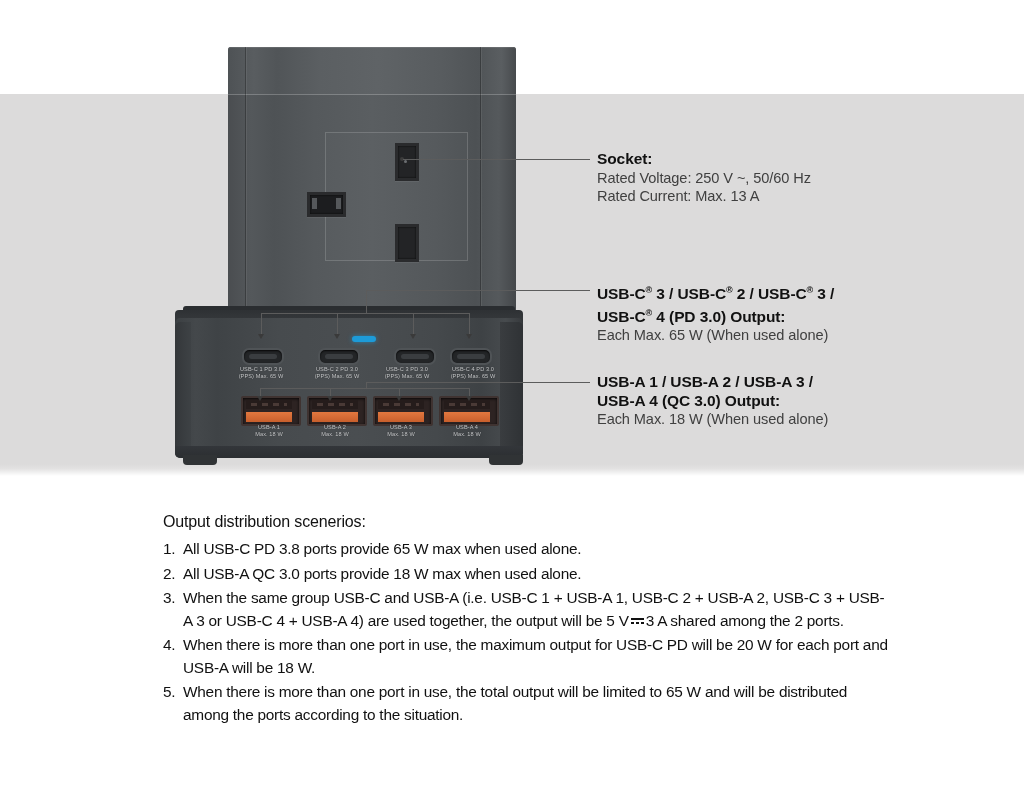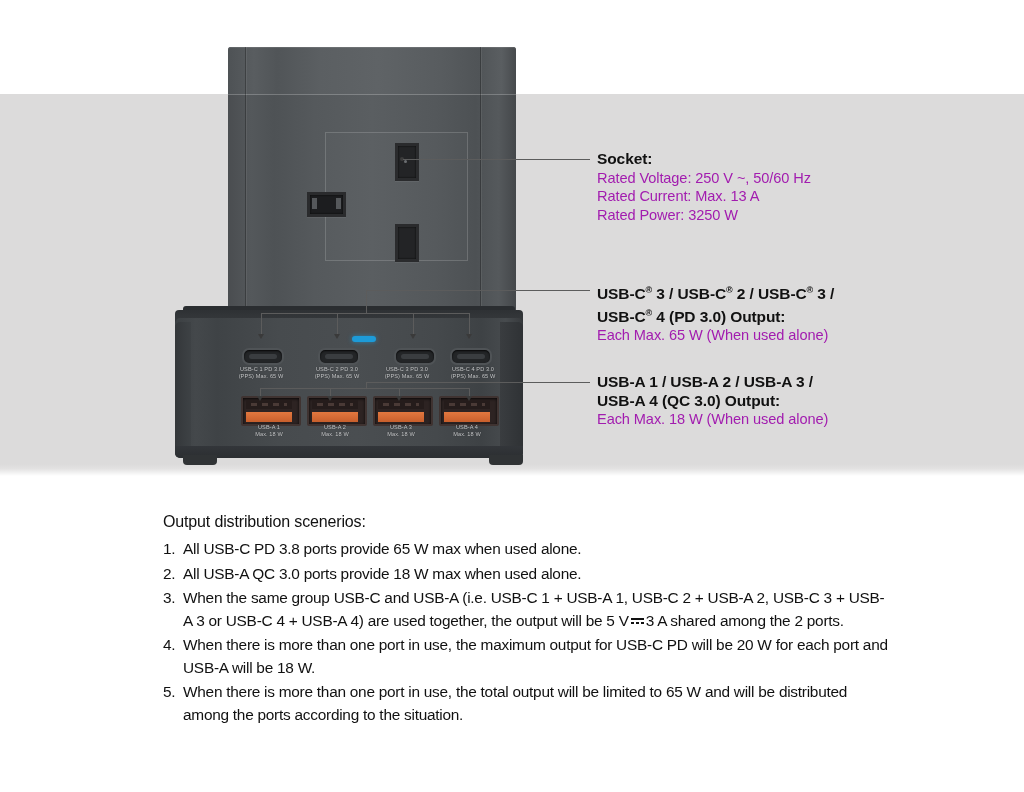--- a/index.html
+++ b/index.html
@@ -179,21 +179,21 @@
     position:absolute;width:4px;height:4px;border-radius:50%;background:#3c3c3c;
   }
 
   
   .callout{position:absolute;}
   .callout h3{
     margin:0;font-size:15.5px;font-weight:bold;line-height:18.5px;
     color:#111;letter-spacing:-.1px;
   }
   .callout p{
-    margin:0;font-size:14.6px;line-height:18.5px;color:#a21caf;
+    margin:0;font-size:14.6px;line-height:18.5px;color:#404040;
     letter-spacing:-.1px;
   }
   .callout sup{font-size:9px;vertical-align:super;}
 
   
   .scenarios{position:absolute;left:163px;top:513px;width:730px;}
   .sc-title{
     font-size:16px;font-weight:normal;color:#111;margin-bottom:7px;letter-spacing:-.15px;
   }
   .sc-item{
@@ -348,21 +348,20 @@
     <div class="ln v" style="left:469px;top:388px;height:10px"></div>
     <div class="arrow-down" style="left:466px;top:396px"></div>
     <div class="ln v" style="left:366px;top:382px;height:7px"></div>
     <div class="ln h" style="left:366px;top:382px;width:224px"></div>
   </div>
 
   <div class="callout" style="left:597px;top:150px">
     <h3>Socket:</h3>
     <p>Rated Voltage: 250 V ~, 50/60 Hz</p>
     <p>Rated Current: Max. 13 A</p>
-    <p>Rated Power: 3250 W</p>
   </div>
 
   <div class="callout" style="left:597px;top:281px">
     <h3><span>USB-C</span><sup>®</sup><span> 3 / USB-C</span><sup>®</sup><span> 2 / USB-C</span><sup>®</sup><span> 3 /</span></h3>
     <h3><span>USB-C</span><sup>®</sup><span> 4 (PD 3.0) Output:</span></h3>
     <p>Each Max. 65 W (When used alone)</p>
   </div>
 
   <div class="callout" style="left:597px;top:373px">
     <h3>USB-A 1 / USB-A 2 / USB-A 3 /</h3>

